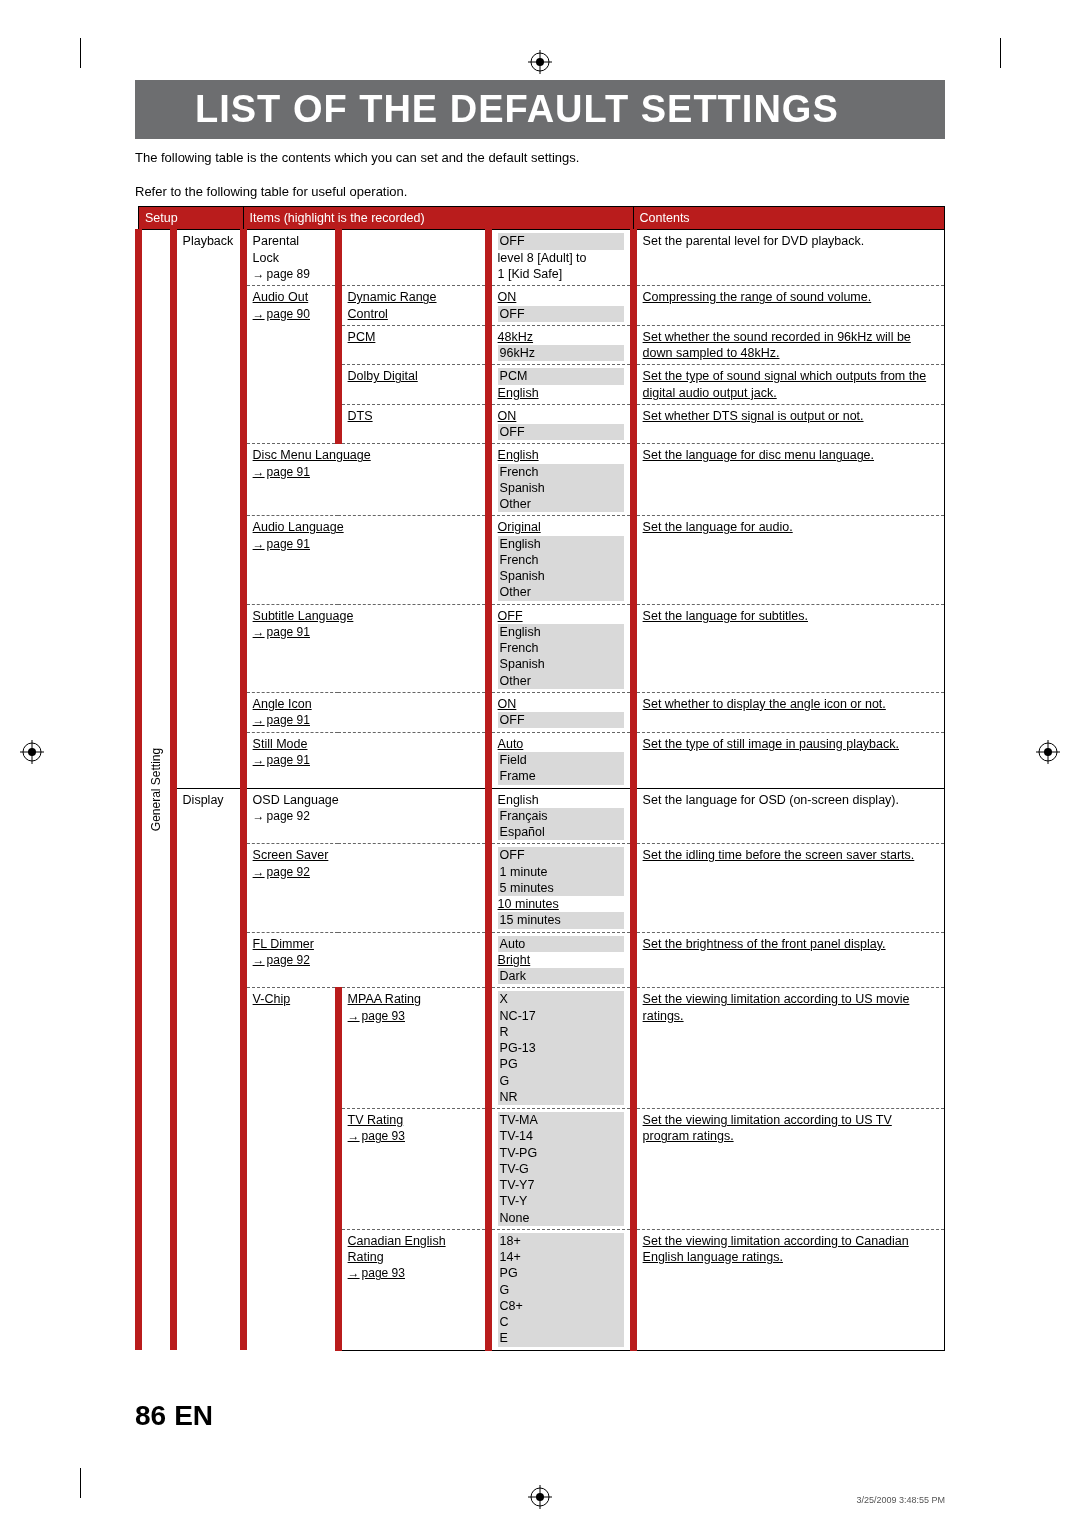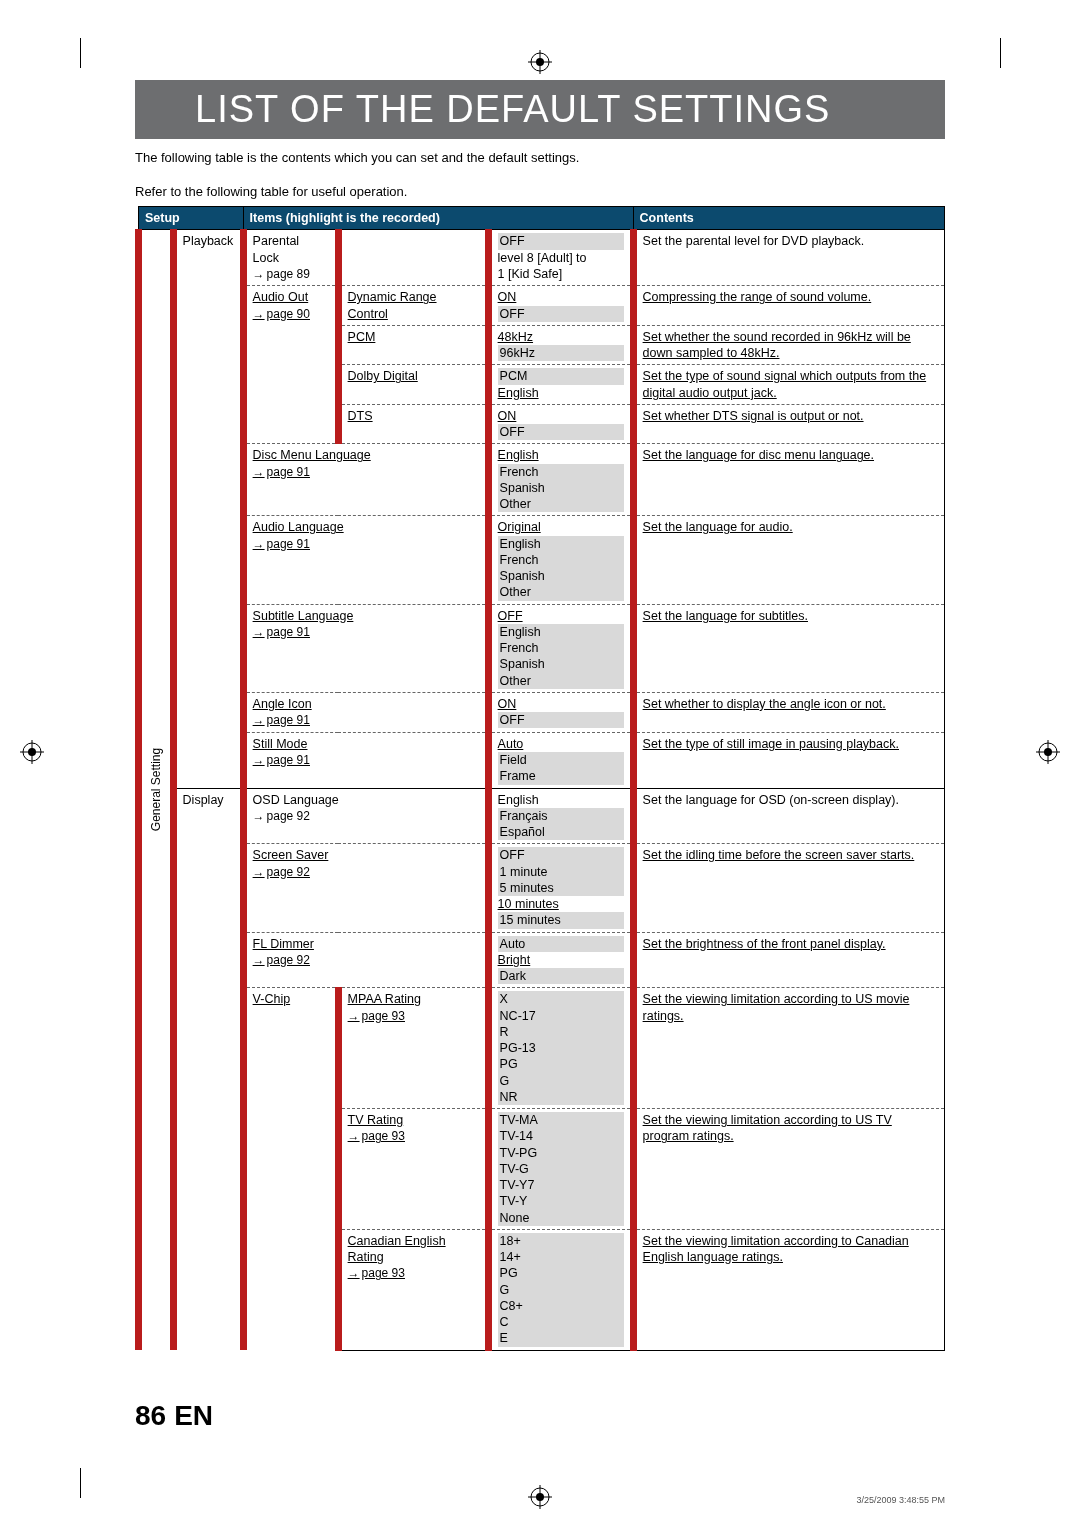--- a/index.html
+++ b/index.html
@@ -24,36 +24,36 @@
   .blv { top:1468px; left:80px; }
   .top-reg { position:absolute; top:50px; left:50%; transform:translateX(-50%); }
   .mid-reg-l { position:absolute; top:740px; left:20px; }
   .mid-reg-r { position:absolute; top:740px; right:20px; }
   .bot-reg { position:absolute; top:1485px; left:50%; transform:translateX(-50%); }
   .reg-mark svg { width:24px; height:24px; }
   .title-band {
     margin-top: 40px;
     background: #6d6e70;
     color: #fff;
-    font-weight: 400;
+    font-weight: 700;
     font-size: 38px;
     letter-spacing: 1px;
     padding: 8px 0 8px 60px;
   }
   .intro { margin: 10px 0 6px 0; line-height:1.35; }
   table.settings {
     border-collapse: collapse;
     width: 100%;
     font-size: 12.5px;
     line-height: 1.3;
   }
   table.settings th {
-    background: #0c4a6e;
+    background: #b91c1c;
     color: #fff;
-    font-weight: 700;
+    font-weight: 400;
     text-align: left;
     border: 1px solid #000;
     padding: 3px 6px;
   }
   table.settings td {
     border-left: 7px solid #b91c1c;
     border-right: 1px solid #000;
     padding: 3px 6px;
     vertical-align: top;
   }

